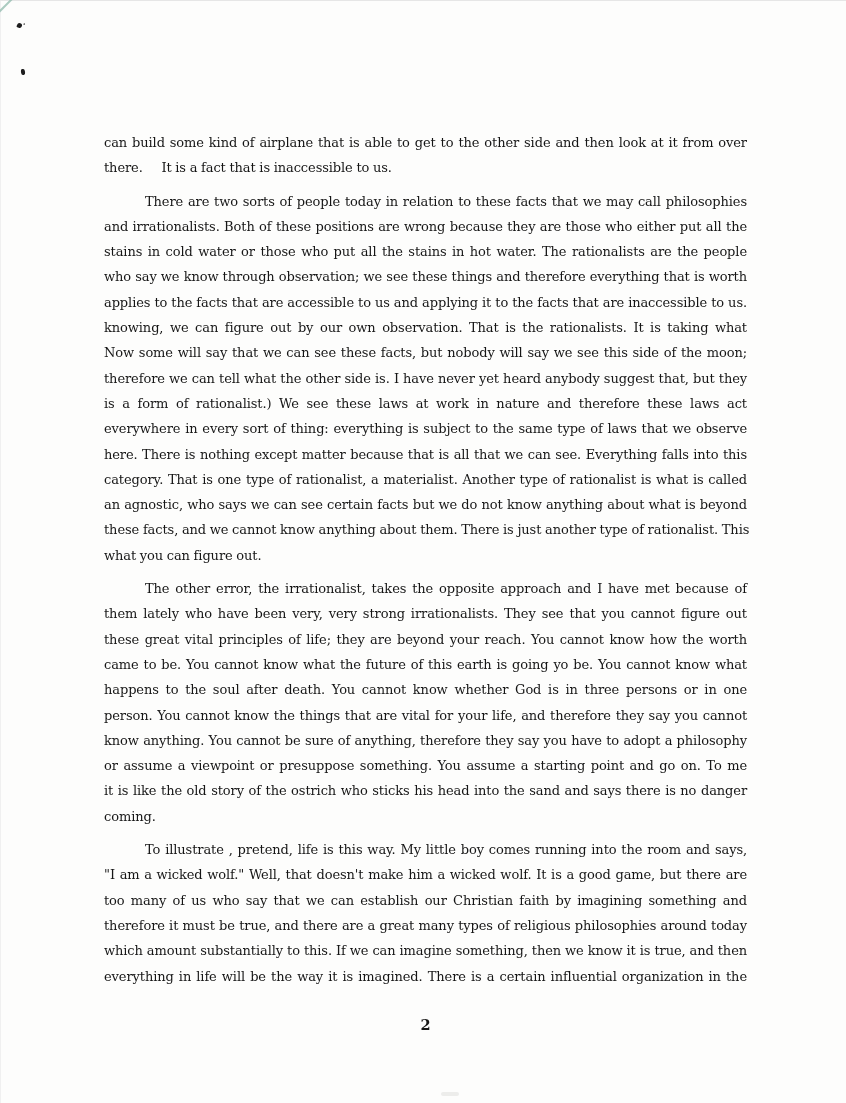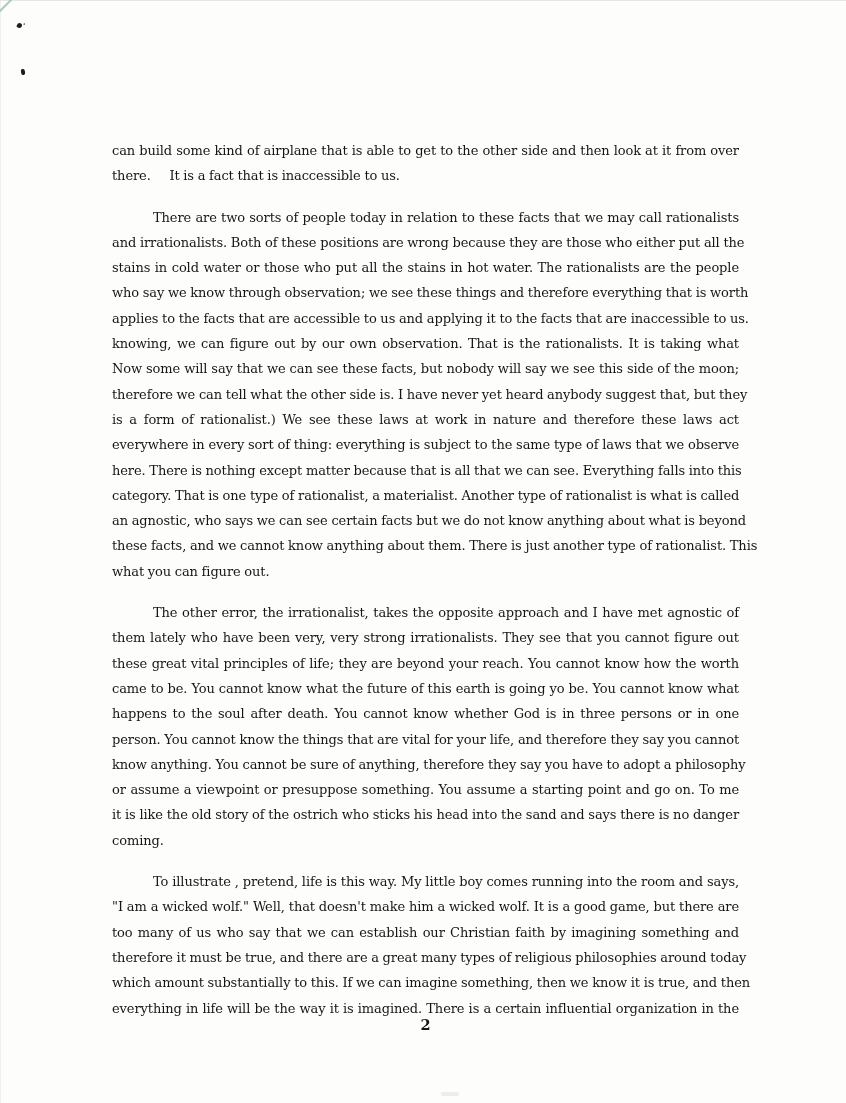--- a/index.html
+++ b/index.html
@@ -9,21 +9,21 @@
     background:#fdfdfc;
     overflow:hidden;
     font-family:"DejaVu Serif", serif;
     color:#161616;
     box-shadow: inset 0 1px 0 #e6e6e6, inset 1px 0 0 #f0f0f0;
   }
   .page-text{
     position:absolute;
     left:96px;top:122px;width:659px;
   }
-  .paragraph{margin:16px;padding:0;}
+  .paragraph{margin:8px;padding:0;}
   .line{
     font-size:13px;
     height:25.3px;
     line-height:25.3px;
     white-space:nowrap;
     letter-spacing:-0.1px;
     word-spacing:-0.3px;
     text-align:justify;
     text-align-last:justify;
     text-justify:inter-word;
@@ -75,38 +75,38 @@
   <div class="corner-line"></div>
   <div class="ink-mark-1"></div>
   <div class="ink-mark-2"></div>
 
   <div class="page-text">
       <div class="paragraph">
         <div class="line">can build some kind of airplane that is able to get to the other side and then look at it from over</div>
         <div class="line lastline">there.&nbsp;&nbsp;&nbsp;&nbsp; It is a fact that is inaccessible to us.</div>
       </div>
       <div class="paragraph">
-        <div class="line indent">There are two sorts of people today in relation to these facts that we may call rationalists</div>
+        <div class="line indent">There are two sorts of people today in relation to these facts that we may call philosophies</div>
         <div class="line">and irrationalists.  Both of these positions are wrong because they are those who either put all the</div>
         <div class="line">stains in cold water or those who put all the stains in hot water.  The rationalists are the people</div>
         <div class="line">who say we know through observation; we see these things and therefore everything that is worth</div>
         <div class="line">applies to the facts that are accessible to us and applying it to the facts that are inaccessible to us.</div>
         <div class="line">knowing, we can figure out by our own observation.  That is the rationalists.  It is taking what</div>
         <div class="line">Now some will say that we can see these facts, but nobody will say we see this side of the moon;</div>
         <div class="line">therefore we can tell what the other side is.  I have never yet heard anybody suggest that, but they</div>
         <div class="line">is a form of rationalist.)  We see these laws at work in nature and therefore these laws act</div>
         <div class="line">everywhere in every sort of thing:  everything is subject to the same type of laws that we observe</div>
         <div class="line">here.  There is nothing except matter because that is all that we can see.  Everything falls into this</div>
         <div class="line">category.  That is one type of rationalist, a materialist.  Another type of rationalist is what is called</div>
         <div class="line">an agnostic, who says we can see certain facts but we do not know anything about what is beyond</div>
         <div class="line">these facts, and we cannot know anything about them.  There is just another type of rationalist.  This</div>
         <div class="line lastline">what you can figure out.</div>
       </div>
       <div class="paragraph">
-        <div class="line indent">The other error, the irrationalist, takes the opposite approach and I have met agnostic of</div>
+        <div class="line indent">The other error, the irrationalist, takes the opposite approach and I have met because of</div>
         <div class="line">them lately who have been very, very strong irrationalists.  They see that you cannot figure out</div>
         <div class="line">these great vital principles of life; they are beyond your reach.  You cannot know how the worth</div>
         <div class="line">came to be.  You cannot know what the future of this earth is going yo be.  You cannot know what</div>
         <div class="line">happens to the soul after death.  You cannot know whether God is in three persons or in one</div>
         <div class="line">person.  You cannot know the things that are vital for your life, and therefore they say you cannot</div>
         <div class="line">know anything.  You cannot be sure of anything, therefore they say you have to adopt a philosophy</div>
         <div class="line">or assume a viewpoint or presuppose something.  You  assume a starting point and go on.  To me</div>
         <div class="line">it is like the old story of the ostrich who sticks his head into the sand and says there is no danger</div>
         <div class="line lastline">coming.</div>
       </div>

